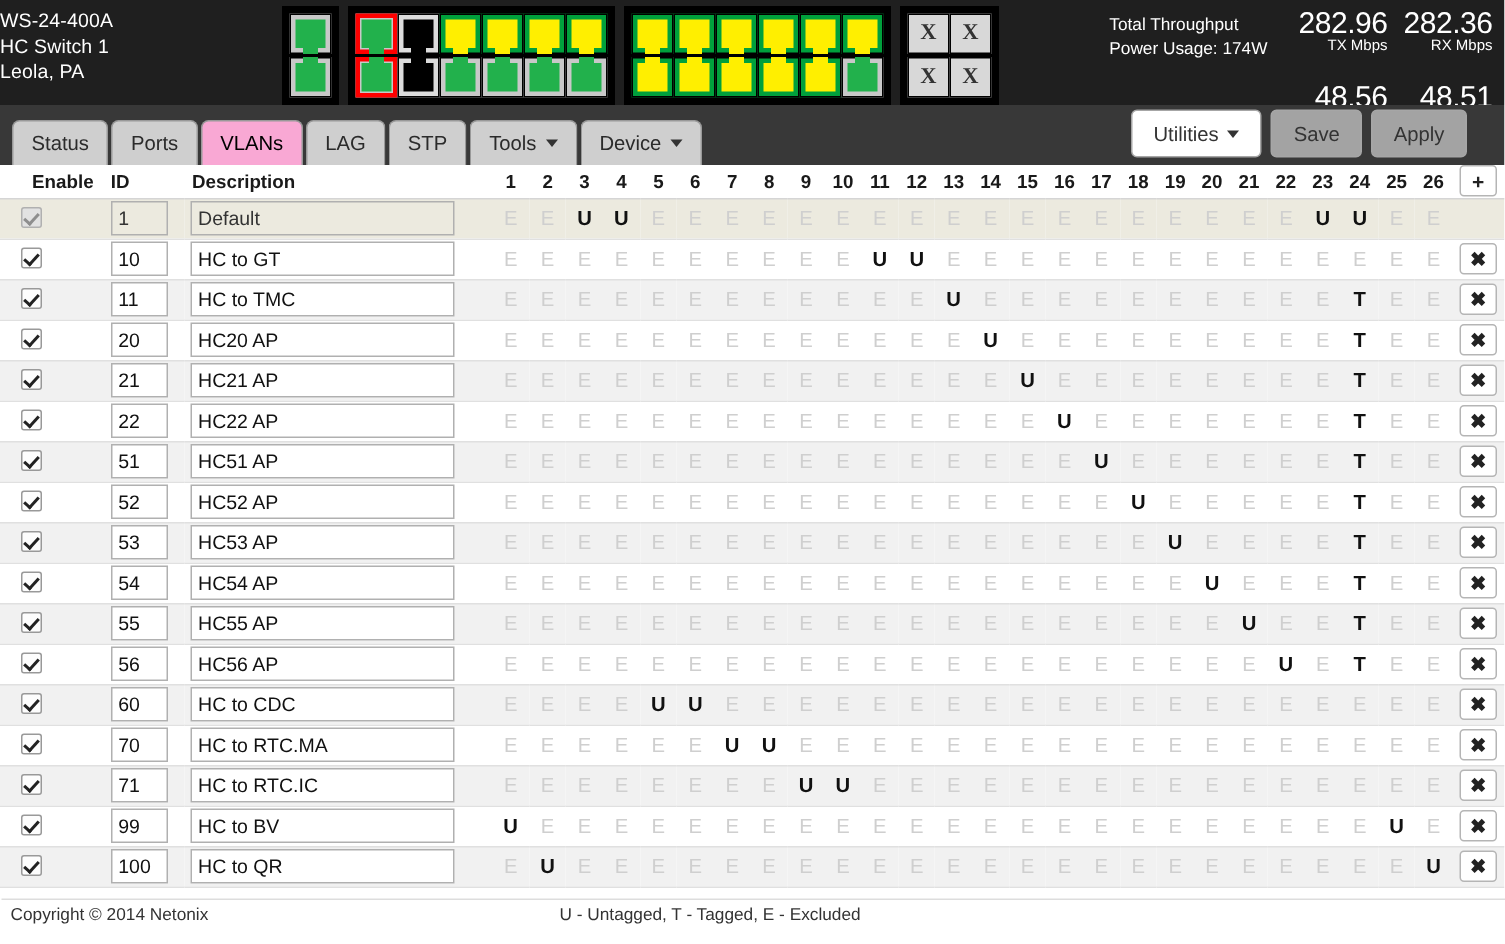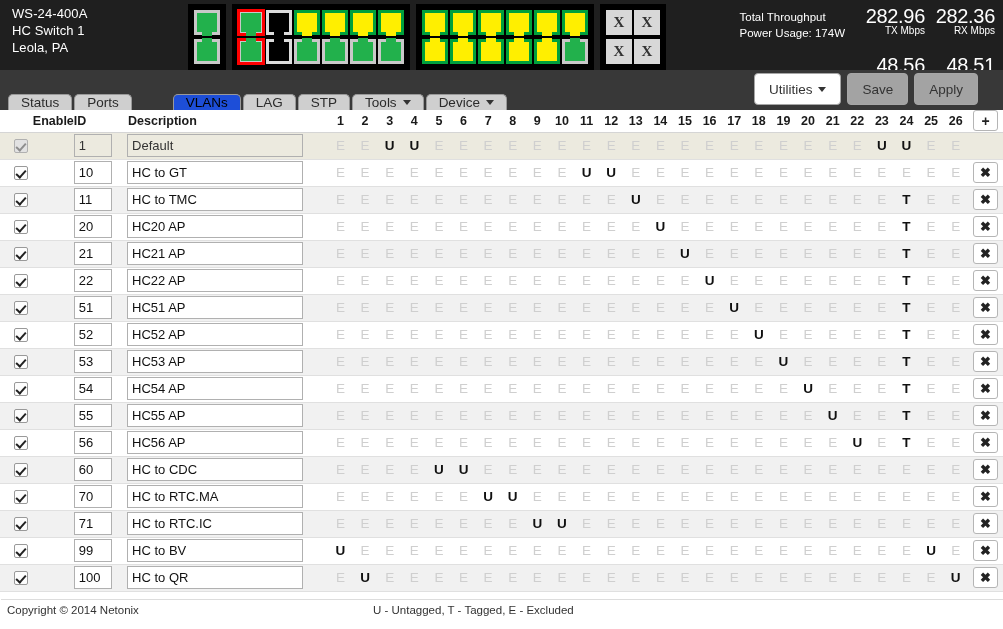--- a/index.html
+++ b/index.html
@@ -15,21 +15,21 @@
   
   .topbar {
     position: relative;
     height: 70px;
     background: #1f1f1f;
     color: #fff;
     display: flex;
     align-items: flex-start;
   }
   .dev-ident {
-    padding: 5px 0 0 12px;
+    padding: 5px 0 0 0;
     font-size: 13px;
     line-height: 17px;
     white-space: nowrap;
     letter-spacing: .1px;
   }
   .dev-ident div { font-weight: 400; }
 
   
   .portpanels {
     position: absolute;
@@ -103,35 +103,35 @@
   
   .tabstrip {
     height: 40px;
     background: #383838;
     position: relative;
     display: flex;
     align-items: flex-end;
     padding-left: 8px;
   }
   .tab {
-    height: 16px;
+    height: 30px;
     padding: 0 12px;
     margin-right: 2px;
     background: #cfcfcf;
     border: 1px solid #999;
     border-bottom: none;
     border-radius: 5px 5px 0 0;
     font-size: 13.5px;
     color: #2b2b2b;
     display: flex;
     align-items: center;
     cursor: pointer;
     white-space: nowrap;
   }
-  .tab.active { background: #1d4ed8; color: #000; margin-left: 39px; }
+  .tab.active { background: #f9a8d4; color: #000; }
   .caret {
     display: inline-block;
     margin-left: 6px;
     width: 0; height: 0;
     border-left: 4px solid transparent;
     border-right: 4px solid transparent;
     border-top: 5px solid #333;
   }
   .topbtns {
     position: absolute;
@@ -158,21 +158,21 @@
 
   .th-row th {
     height: 22px;
     font-size: 12.5px;
     font-weight: bold;
     color: #1a1a1a;
     vertical-align: middle;
     background: #fff;
     border-bottom: 1px solid #d5d5d5;
   }
-  .th-enable { width: 72px; text-align: right; padding-left: 10px !important; }
+  .th-enable { width: 72px; text-align: center; padding-left: 10px !important; }
   .th-id { width: 48px; text-align: left; }
   .th-desc { width: 200px; text-align: left; padding-left: 5px !important; }
   .th-port { width: 24px; text-align: center; font-size: 12px; }
   .th-plus { width: 34px; text-align: center; }
 
   .plusbtn, .delbtn {
     display: inline-flex;
     align-items: center; justify-content: center;
     width: 25px; height: 21px;
     border: 1px solid #b5b5b5;

